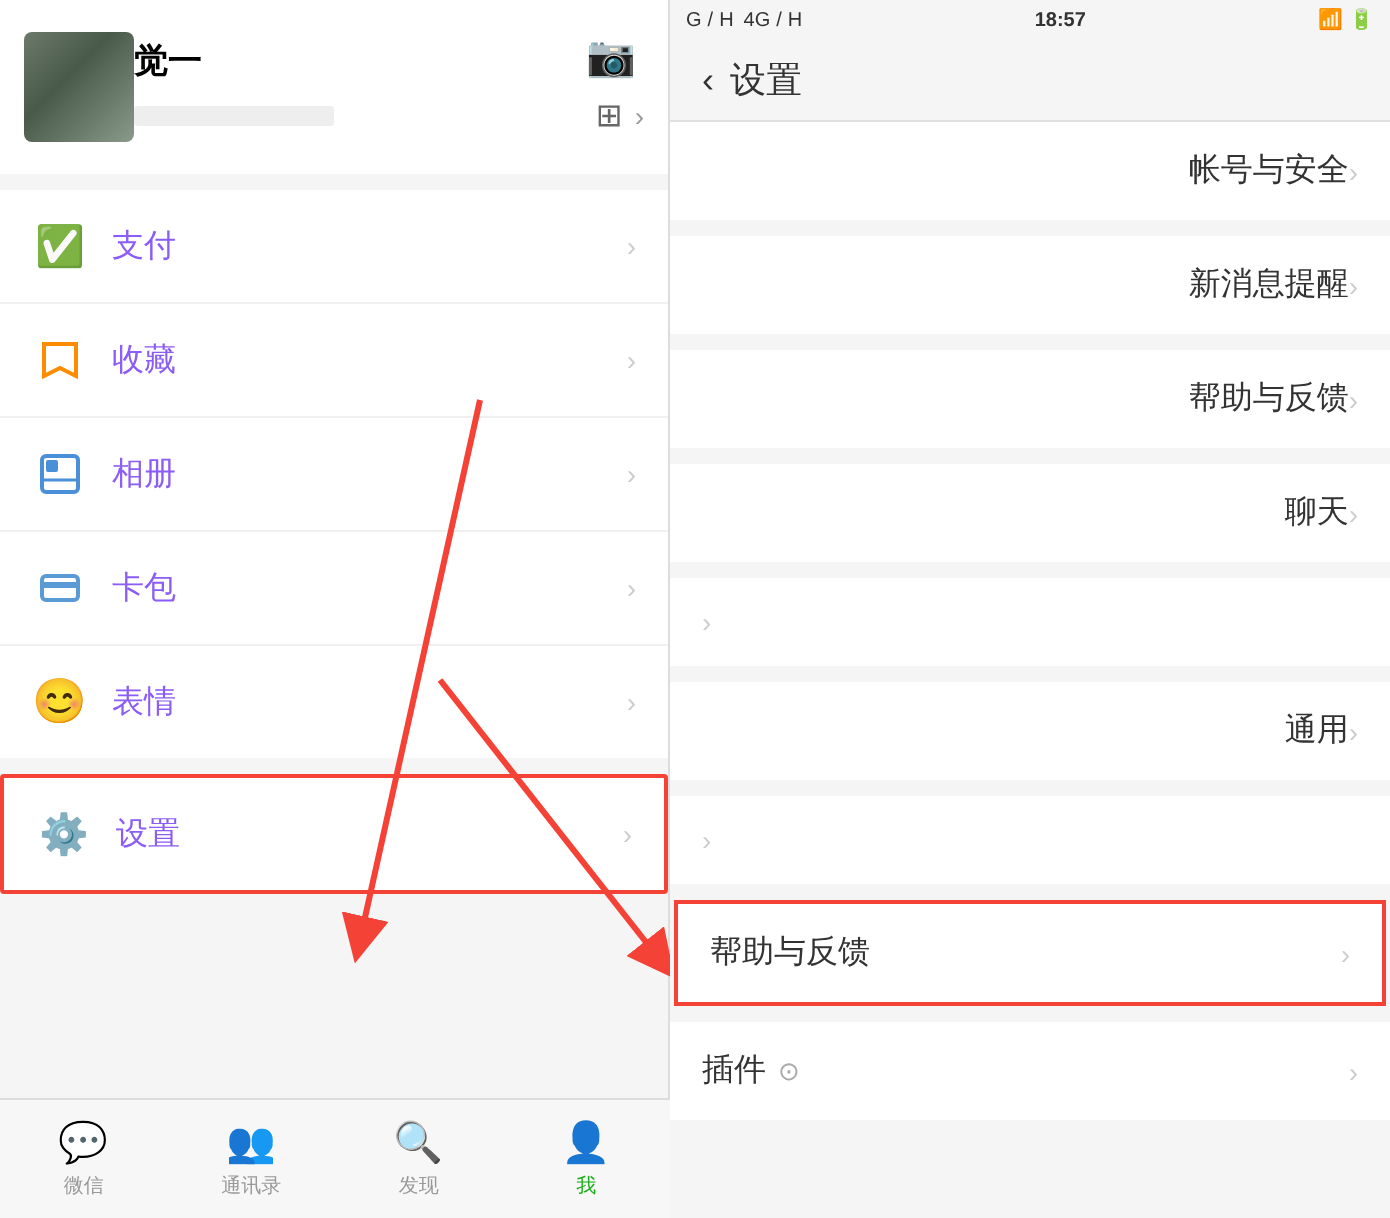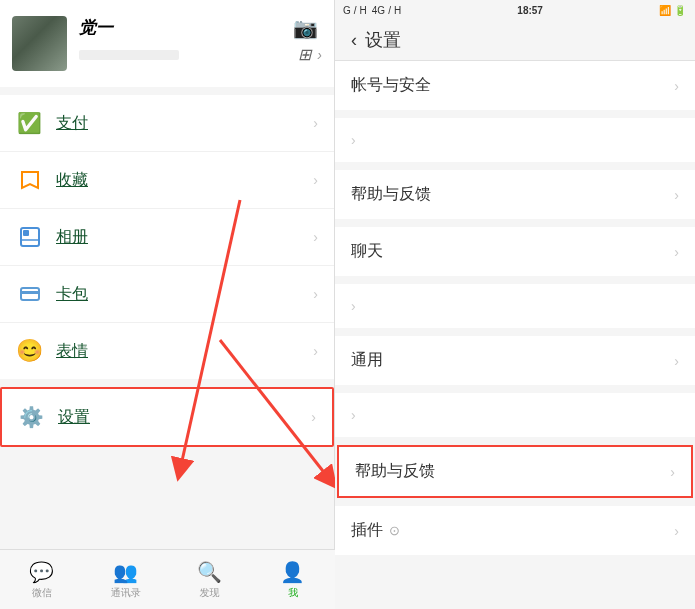--- a/index.html
+++ b/index.html
@@ -20,24 +20,22 @@
       display: flex;
       flex-direction: column;
       border-right: 1px solid #ddd;
       position: relative;
     }
 
     .profile-section {
       background: #fff;
       padding: 16px 12px;
       display: flex;
-      align-items: flex-start;
-      gap: 12px;
+      align-items: center;
       margin-bottom: 8px;
-      font-style: italic;
     }
 
     .avatar {
       width: 55px;
       height: 55px;
       background: #8a9a8a;
       border-radius: 4px;
       overflow: hidden;
       flex-shrink: 0;
     }
@@ -123,22 +121,21 @@
       display: flex;
       align-items: center;
       justify-content: center;
       font-size: 20px;
       flex-shrink: 0;
     }
 
     .menu-label {
       flex: 1;
       font-size: 16px;
-      color: #14532d;
-      text-decoration: underline;
+      color: #8b5cf6;
     }
 
     .menu-chevron {
       color: #ccc;
       font-size: 14px;
     }
 
     
     .bottom-nav {
       position: absolute;
@@ -247,20 +244,21 @@
     }
 
     .settings-list {
       flex: 1;
       overflow-y: auto;
     }
 
     .settings-group {
       background: #fff;
       margin-bottom: 8px;
+      text-align: right;
     }
 
     .settings-row {
       display: flex;
       align-items: center;
       padding: 14px 16px;
       border-bottom: 1px solid #f0f0f0;
       cursor: pointer;
       background: #fff;
     }
@@ -455,20 +453,21 @@
 
     <div class="settings-group">
       <div class="settings-row">
         <span class="settings-row-label">帐号与安全</span>
         <span class="settings-row-chevron">›</span>
       </div>
     </div>
 
     <div class="settings-group">
       <div class="settings-row">
+        <span class="settings-row-label">新消息提醒</span>
         <span class="settings-row-chevron">›</span>
       </div>
     </div>
 
     <div class="settings-group">
       <div class="settings-row">
         <span class="settings-row-label">帮助与反馈</span>
         <span class="settings-row-chevron">›</span>
       </div>
     </div>

